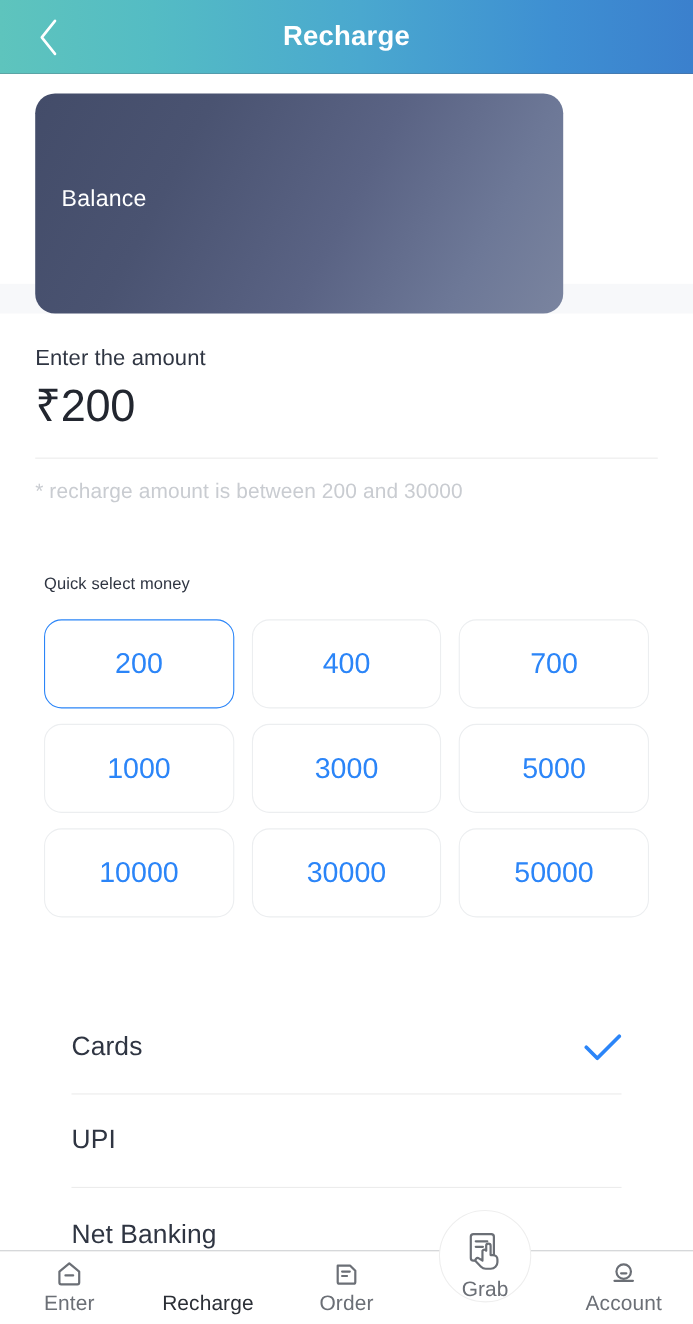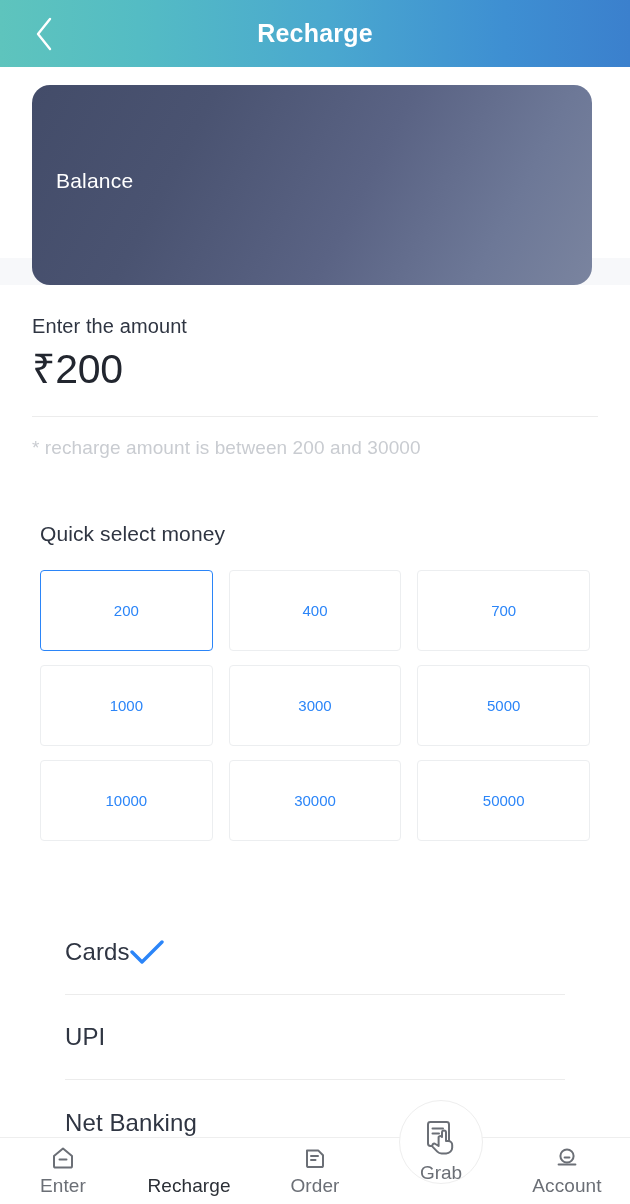--- a/index.html
+++ b/index.html
@@ -71,21 +71,21 @@
     left: 0;
     width: 630px;
     height: 27px;
     background: #f7f8fa;
   }
 
   .balance-card {
     position: absolute;
     top: 18px;
     left: 32px;
-    width: 560px;
+    width: 480px;
     height: 200px;
     border-radius: 18px;
     background: linear-gradient(118deg, #434c69 0%, #4a5371 28%, #5a6384 58%, #6d7897 82%, #7a849f 100%);
     overflow: hidden;
     z-index: 2;
   }
   .balance-label {
     position: absolute;
     top: 84px;
     left: 24px;
@@ -131,60 +131,60 @@
 
   
   .quick-block {
     position: absolute;
     top: 455px;
     left: 0;
     width: 630px;
     padding: 0 40px;
   }
   .quick-title {
-    font-size: 21px;
+    font-size: 15px;
     color: #2f3542;
     margin-bottom: 24px;
     letter-spacing: .1px;
   }
   .quick-grid {
     display: grid;
     grid-template-columns: repeat(3, 1fr);
     gap: 14px 16px;
   }
   .quick-btn {
     height: 81px;
     border: 1px solid #eceef0;
-    border-radius: 4px;
+    border-radius: 16px;
     background: #ffffff;
     display: flex;
     align-items: center;
     justify-content: center;
-    font-size: 15px;
+    font-size: 26px;
     color: #2b85f8;
     cursor: pointer;
     font-family: "Liberation Sans", sans-serif;
   }
   .quick-btn.selected {
     border: 1px solid #2b85f8;
   }
 
   
   .pay-block {
     position: absolute;
     top: 843px;
     left: 0;
     width: 630px;
     padding: 0 65px;
   }
   .pay-row {
     height: 85px;
     display: flex;
     align-items: center;
-    justify-content: flex-start;
+    justify-content: space-between;
     border-bottom: 1px solid #ececec;
     cursor: pointer;
   }
   .pay-row:last-child { border-bottom: none; }
   .pay-label {
     font-size: 24px;
     color: #2f3542;
     letter-spacing: .1px;
   }
   .pay-check { display: flex; align-items: center; }

